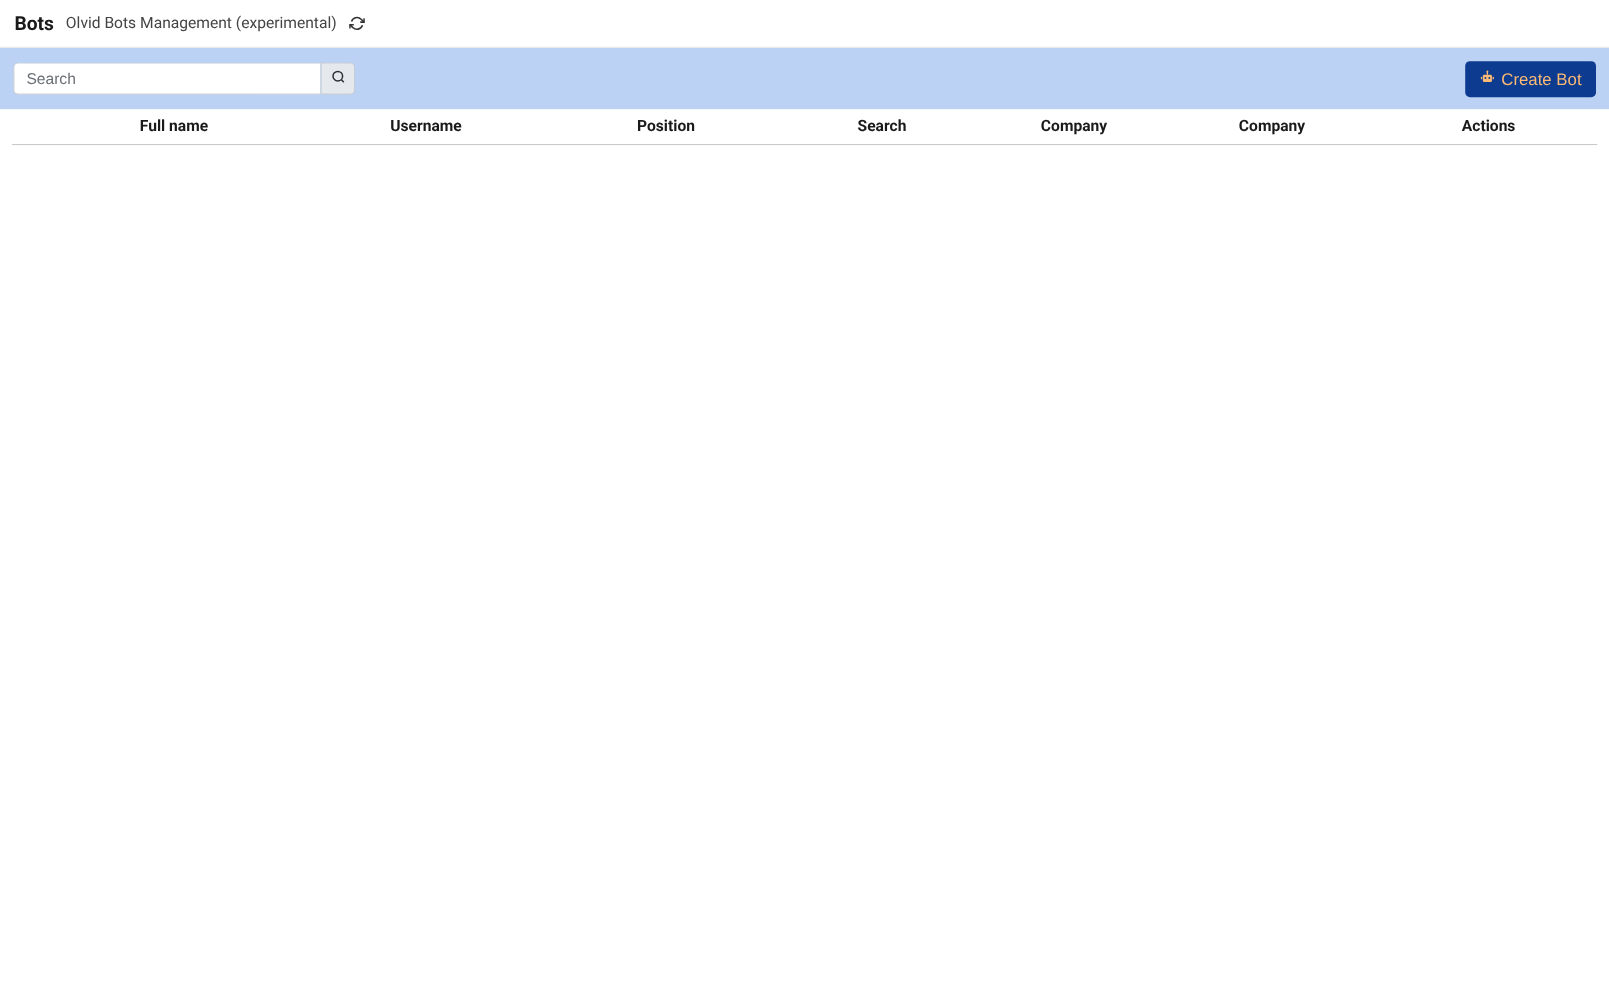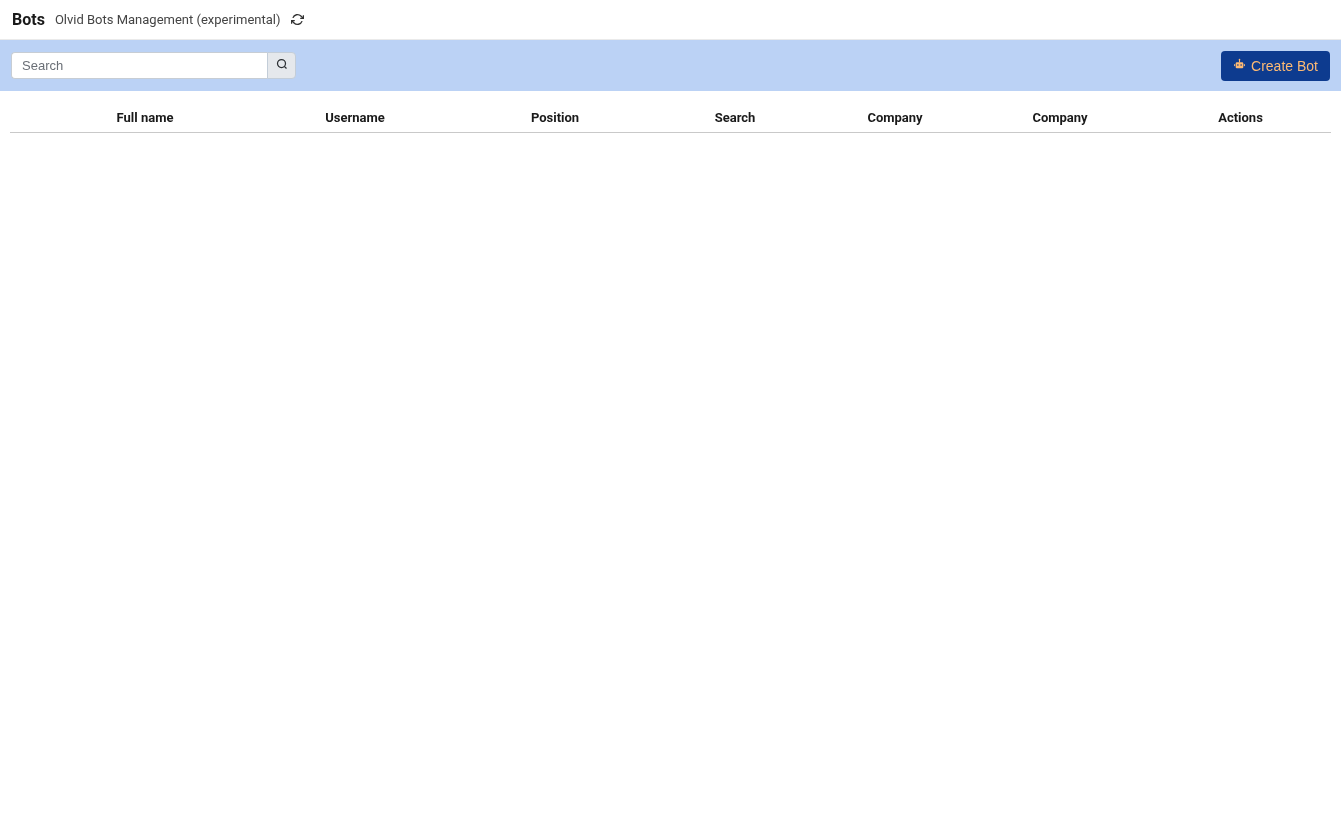--- a/index.html
+++ b/index.html
@@ -127,21 +127,21 @@
       padding: 0 10px;
     }
     .table-header-row {
       display: flex;
       align-items: center;
       height: 30px;
       border-bottom: 1px solid #c9c9c9;
       font-size: 13px;
       font-weight: 700;
       color: #1a1a1a;
-      margin-top: 12px;
+      margin-top: 0;
     }
     .col {
       padding: 0 8px;
       text-align: center;
     }
     .col-checkbox { width: 30px; }
     .col-fullname { width: 210px; }
     .col-username { width: 210px; }
     .col-position { width: 190px; }
     .col-company { width: 170px; }

